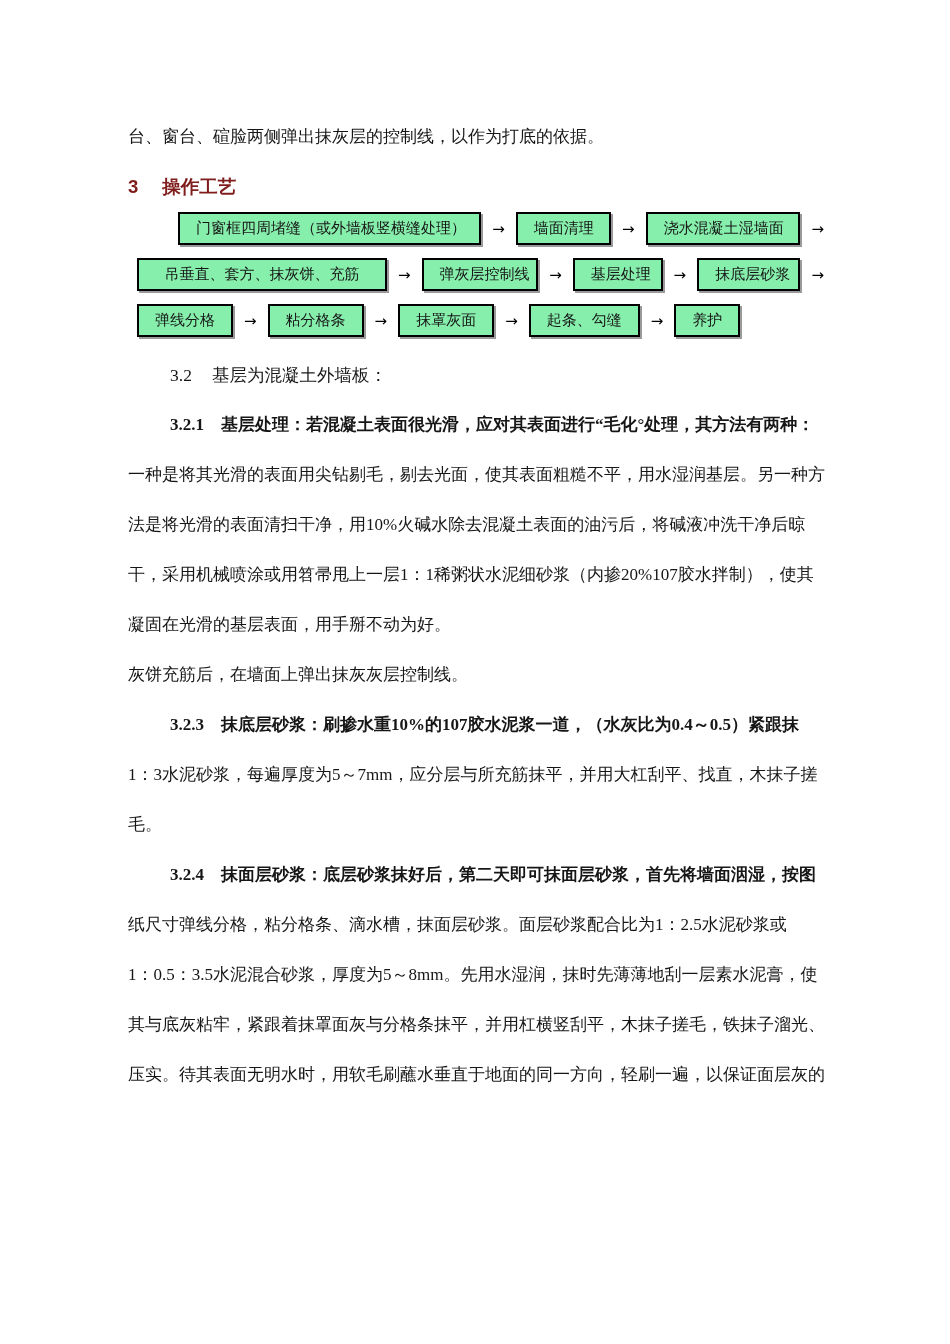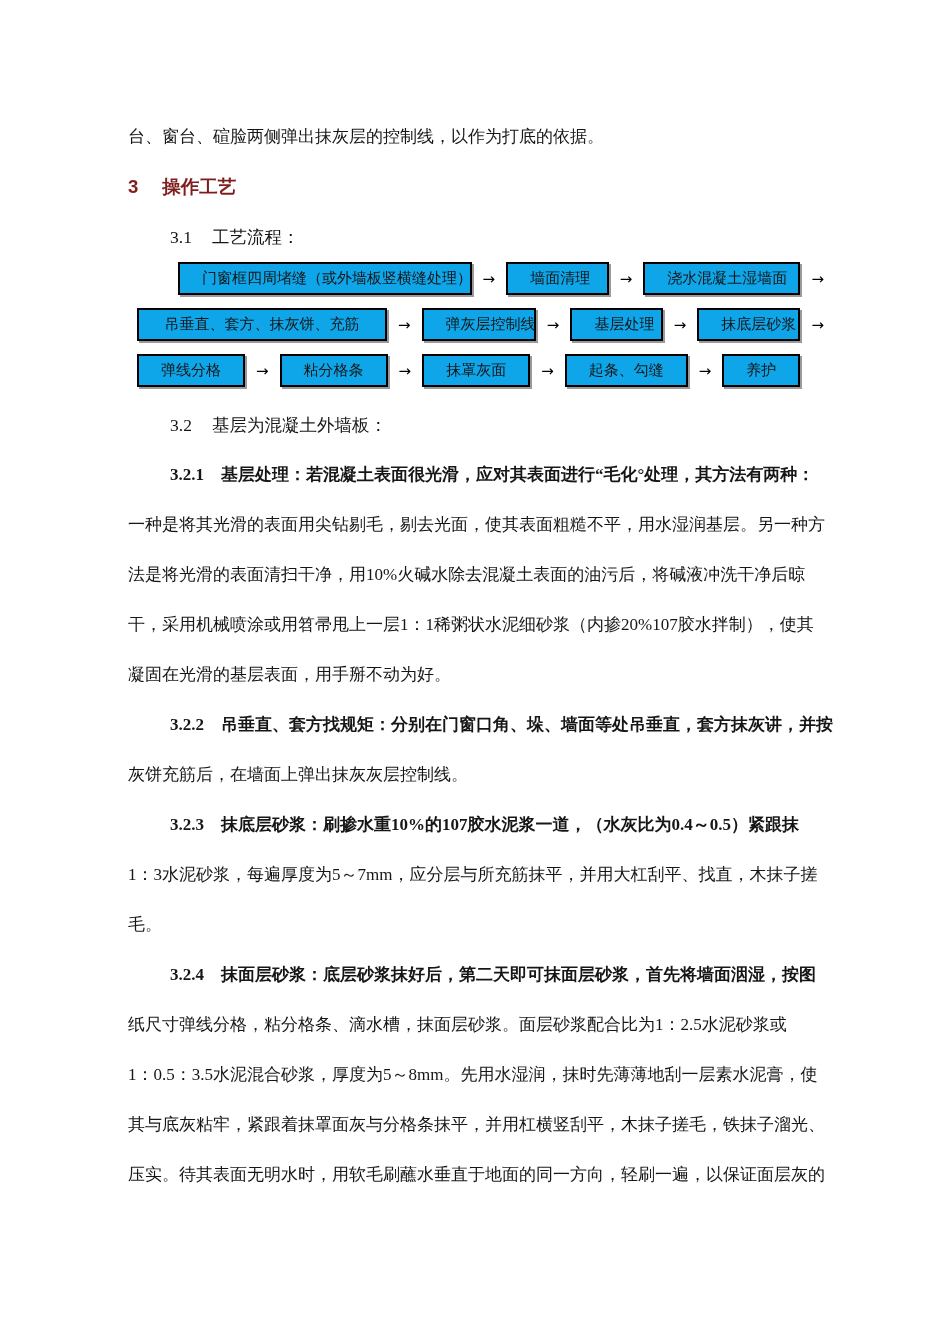--- a/index.html
+++ b/index.html
@@ -42,44 +42,43 @@
     display: flex;
     align-items: center;
     column-gap: 11px;
     margin: 0 0 13px 9px;
   }
   .flow.row1 { margin-left: 50px; }
   .fbox {
     box-sizing: border-box;
     border: 2px solid #000;
     box-shadow: 2px 2px 0 #9a9a9a;
-    background: #0ea5e9;
+    background: #86efac;
     font-size: 15px;
     line-height: 21px;
-    padding: 4px 22px;
+    padding: 4px 16px;
     text-align: center;
     white-space: nowrap;
   }
   .arrow {
     font-family: "DejaVu Sans", "Liberation Sans", sans-serif;
     font-size: 15px;
     color: #000;
     flex: 0 0 auto;
   }
 </style>
 </head>
 <body>
 
 <div class="page">
 
   <div class="line">台、窗台、碹脸两侧弹出抹灰层的控制线，以作为打底的依据。</div>
 
   <div class="heading"><span class="num">3</span><span>操作工艺</span></div>
 
-  <div class="subhead"><span class="num">3.1</span><span>工艺流程：</span></div>
 
   <div class="flow row1">
     <div class="fbox" style="min-width:280px">门窗框四周堵缝（或外墙板竖横缝处理）</div>
     <span class="arrow">→</span>
     <div class="fbox" style="min-width:88px">墙面清理</div>
     <span class="arrow">→</span>
     <div class="fbox" style="min-width:128px">浇水混凝土湿墙面</div>
     <span class="arrow">→</span>
   </div>
 
@@ -110,21 +109,20 @@
 
   <div>
     <div class="line indent">3.2.1　基层处理：若混凝土表面很光滑，应对其表面进行“毛化°处理，其方法有两种：</div>
     <div class="line">一种是将其光滑的表面用尖钻剔毛，剔去光面，使其表面粗糙不平，用水湿润基层。另一种方</div>
     <div class="line">法是将光滑的表面清扫干净，用10%火碱水除去混凝土表面的油污后，将碱液冲洗干净后晾</div>
     <div class="line">干，采用机械喷涂或用笤帚甩上一层1：1稀粥状水泥细砂浆（内掺20%107胶水拌制），使其</div>
     <div class="line">凝固在光滑的基层表面，用手掰不动为好。</div>
   </div>
 
   <div>
-    <div class="line indent">3.2.2　吊垂直、套方找规矩：分别在门窗口角、垛、墙面等处吊垂直，套方抹灰讲，并按</div>
     <div class="line">灰饼充筋后，在墙面上弹出抹灰灰层控制线。</div>
   </div>
 
   <div>
     <div class="line indent">3.2.3　抹底层砂浆：刷掺水重10%的107胶水泥浆一道，（水灰比为0.4～0.5）紧跟抹</div>
     <div class="line">1：3水泥砂浆，每遍厚度为5～7mm，应分层与所充筋抹平，并用大杠刮平、找直，木抹子搓</div>
     <div class="line">毛。</div>
   </div>
 
   <div>

